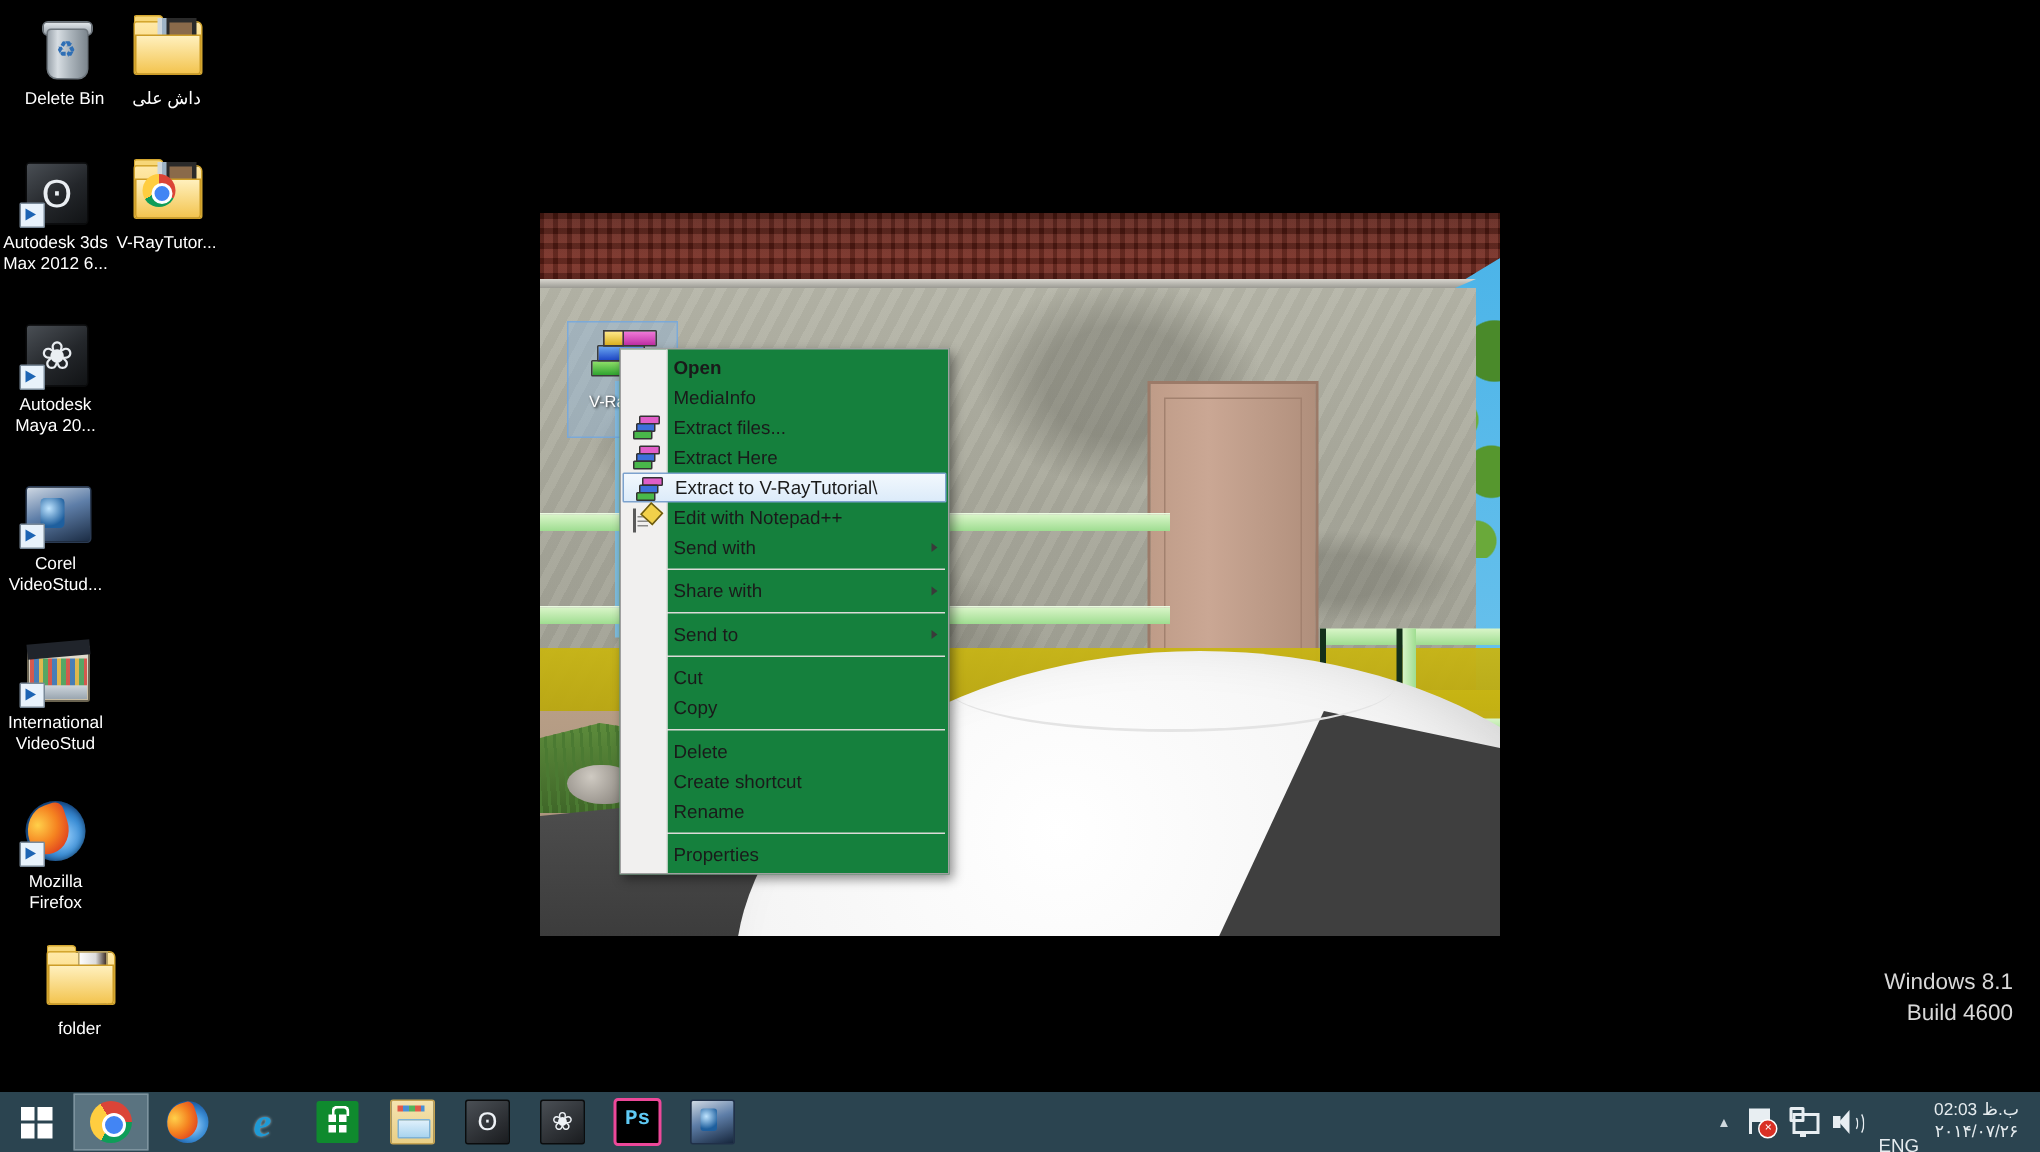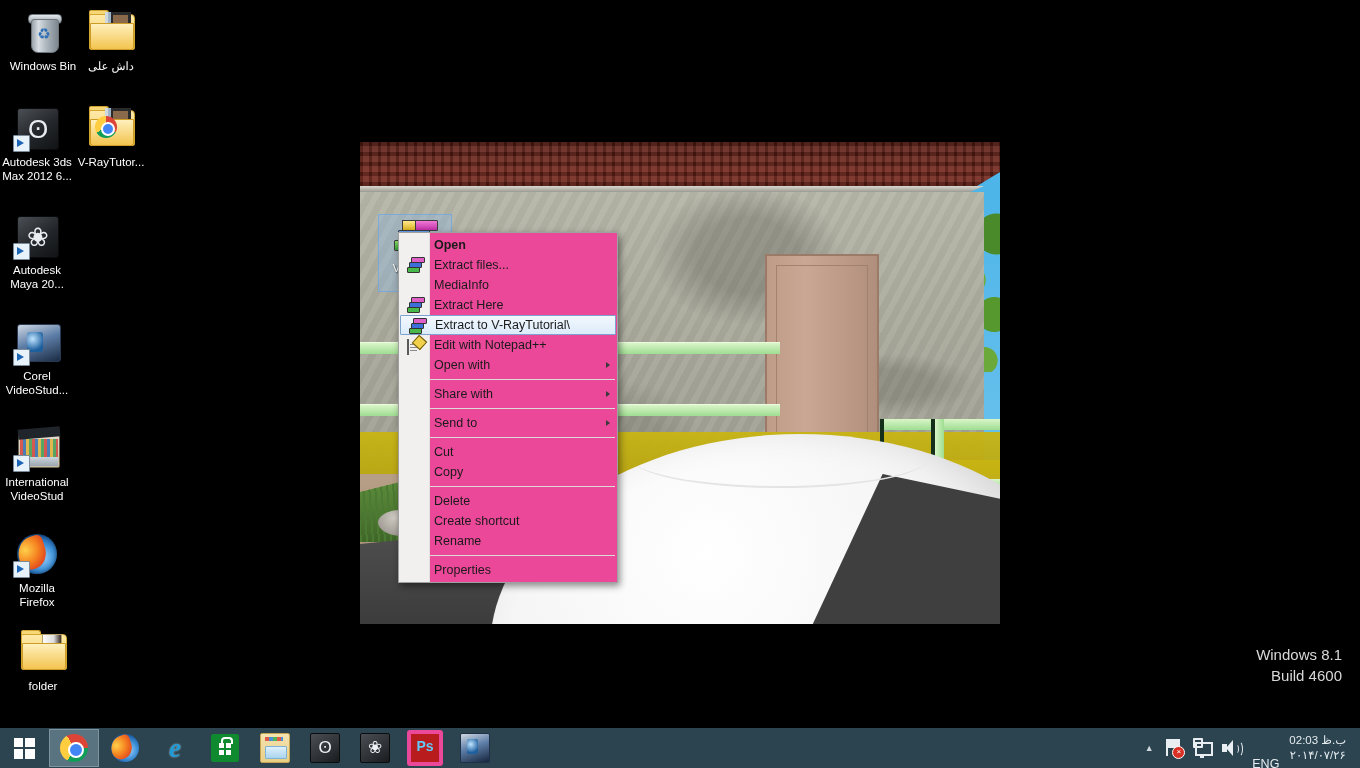--- a/index.html
+++ b/index.html
@@ -313,22 +313,22 @@
   .rarglyph .b1 { left:10px; top:0;  width:34px; background: linear-gradient(180deg,#f07ad8,#c12fa6); }
   .rarglyph .b2 { left:6px;  top:10px; width:30px; background: linear-gradient(180deg,#6aa6f0,#1f49c8); }
   .rarglyph .b3 { left:2px;  top:20px; width:28px; background: linear-gradient(180deg,#8fe06a,#2fa32f); }
   .rarglyph .stripe {
     position:absolute; left:10px; top:0; width:12px; height:9px;
     background: linear-gradient(180deg,#ffe98a,#d9b021); border:1px solid #3b3b3b;
   }
 
   
   #ctxmenu {
-    position:absolute; left:398px; top:232px; width:218px;
-    background:#ec4899;
+    position:absolute; left:413px; top:232px; width:218px;
+    background:#15803d;
     border:1px solid #a0a0a0;
     box-shadow: 2px 3px 7px rgba(0,0,0,.45);
     padding:2px 0;
     font-size:12.5px;
     color:#1a1a1a;
     user-select:none;
   }
   #ctxmenu .gutter {
     position:absolute; left:0; top:0; bottom:0; width:30px;
     background:#f1f0ef;
@@ -434,21 +434,21 @@
   .ic-explorer {
     background: linear-gradient(180deg,#f5e3b0 0%,#e9cf86 100%);
     border:1px solid #c5a352; border-radius:2px;
   }
   .ic-explorer:after { content:""; position:absolute; left:4px; bottom:3px; width:20px;height:11px;
     background: linear-gradient(180deg,#dff0fb,#a9d4ef); border:1px solid #7eb2d6; border-radius:1px; }
   .ic-explorer:before { content:""; position:absolute; left:4px; top:3px; width:18px;height:4px;
     background: repeating-linear-gradient(90deg,#e05a4a 0 4px,#4a90d6 4px 8px,#54b45a 8px 12px); }
   .ic-tile { background: linear-gradient(145deg,#4a4f55,#1a1c1f); border:1px solid #0b0c0d; border-radius:2px; }
   .ic-tile span { position:absolute; inset:0; color:#eef2f6; font-size:17px; line-height:28px; text-align:center; }
-  .ic-ps { background:#b91c1c; border:4px solid #ec4899; border-radius:3px; }
+  .ic-ps { background:#000000; border:2px solid #ec4899; border-radius:3px;font-family:Liberation Mono, monospace; }
   .ic-ps span { position:absolute; inset:0; color:#5fcaf5; font-size:14px; line-height:25px; text-align:center; font-weight:bold; }
   .ic-corel { background: linear-gradient(160deg,#cfd8e3 0%,#5e7ea8 45%,#16263c 100%); border:1px solid #203048; border-radius:2px; }
   .ic-corel:after { content:""; position:absolute; left:6px; top:5px; width:11px;height:15px; border-radius:2px;
     background: radial-gradient(circle at 35% 35%, #bfe4ff, #1e5f9e 70%); }
 
   #tray { margin-left:auto; display:flex; align-items:center; height:40px; padding-right:6px; }
   .trayarrow { width:22px; text-align:center; color:#cfd8dd; font-size:9px; cursor:pointer; }
   .trayic { width:24px; height:24px; position:relative; margin:0 2px; cursor:pointer; }
   .ic-flag { }
   .ic-flag .pole { position:absolute; left:4px; top:3px; width:2px; height:17px; background:#e8eef2; }
@@ -473,21 +473,21 @@
 <div id="desktop">
 
   <div class="dicon" style="left:6px;  top:8px;">
     <div class="glyph">
       <div class="bin">
           <div class="lid"></div>
           <div class="body"></div>
           <div class="arrows">♻</div>
         </div>
     </div>
-    <span class="lbl">Windows Bin</span>
+    <span class="lbl">Delete Bin</span>
   </div>
 
   <div class="dicon" style="left:74px; top:8px;">
     <div class="glyph">
       <div class="folder">
           <div class="tab"></div>
           <div class="back"></div>
           <div class="docs">
             <div class="ph1"></div>
             <div class="ph2"></div>
@@ -555,21 +555,21 @@
   </div>
 
   <div class="dicon" style="left:0px;  top:530px;">
     <div class="glyph">
       <div class="firefox"></div>
       <div class="shortcut-arrow"></div>
     </div>
     <span class="lbl">Mozilla Firefox</span>
   </div>
 
-  <div class="dicon" style="left:6px;  top:628px;">
+  <div class="dicon" style="left:16px;  top:628px;">
     <div class="glyph">
       <div class="folder">
           <div class="tab"></div>
           <div class="back"></div>
           <div class="opendoor"></div>
           <div class="flap"></div>
         </div>
     </div>
     <span class="lbl">folder</span>
   </div>
@@ -623,40 +623,40 @@
     <span>V-RayT...</span>
   </div>
 
   <div id="ctxmenu">
     <div class="gutter"></div>
 
     <div class="mi bold">
       <span>Open</span>
     </div>
     <div class="mi">
+      <span>MediaInfo</span>
+    </div>
+    <div class="mi">
       <span class="mic"><span class="rarmini"><i class="m1"></i><i class="m2"></i><i class="m3"></i></span></span>
       <span>Extract files...</span>
-    </div>
-    <div class="mi">
-      <span>MediaInfo</span>
     </div>
     <div class="mi">
       <span class="mic"><span class="rarmini"><i class="m1"></i><i class="m2"></i><i class="m3"></i></span></span>
       <span>Extract Here</span>
     </div>
     <div class="mi sel">
       <span class="mic"><span class="rarmini"><i class="m1"></i><i class="m2"></i><i class="m3"></i></span></span>
       <span>Extract to V-RayTutorial\</span>
     </div>
     <div class="mi">
       <span class="mic"><span class="npp"></span></span>
       <span>Edit with Notepad++</span>
     </div>
     <div class="mi">
-      <span>Open with</span>
+      <span>Send with</span>
       <span class="arrow"></span>
     </div>
 
     <div class="msep"></div>
 
     <div class="mi">
       <span>Share with</span>
       <span class="arrow"></span>
     </div>
 

